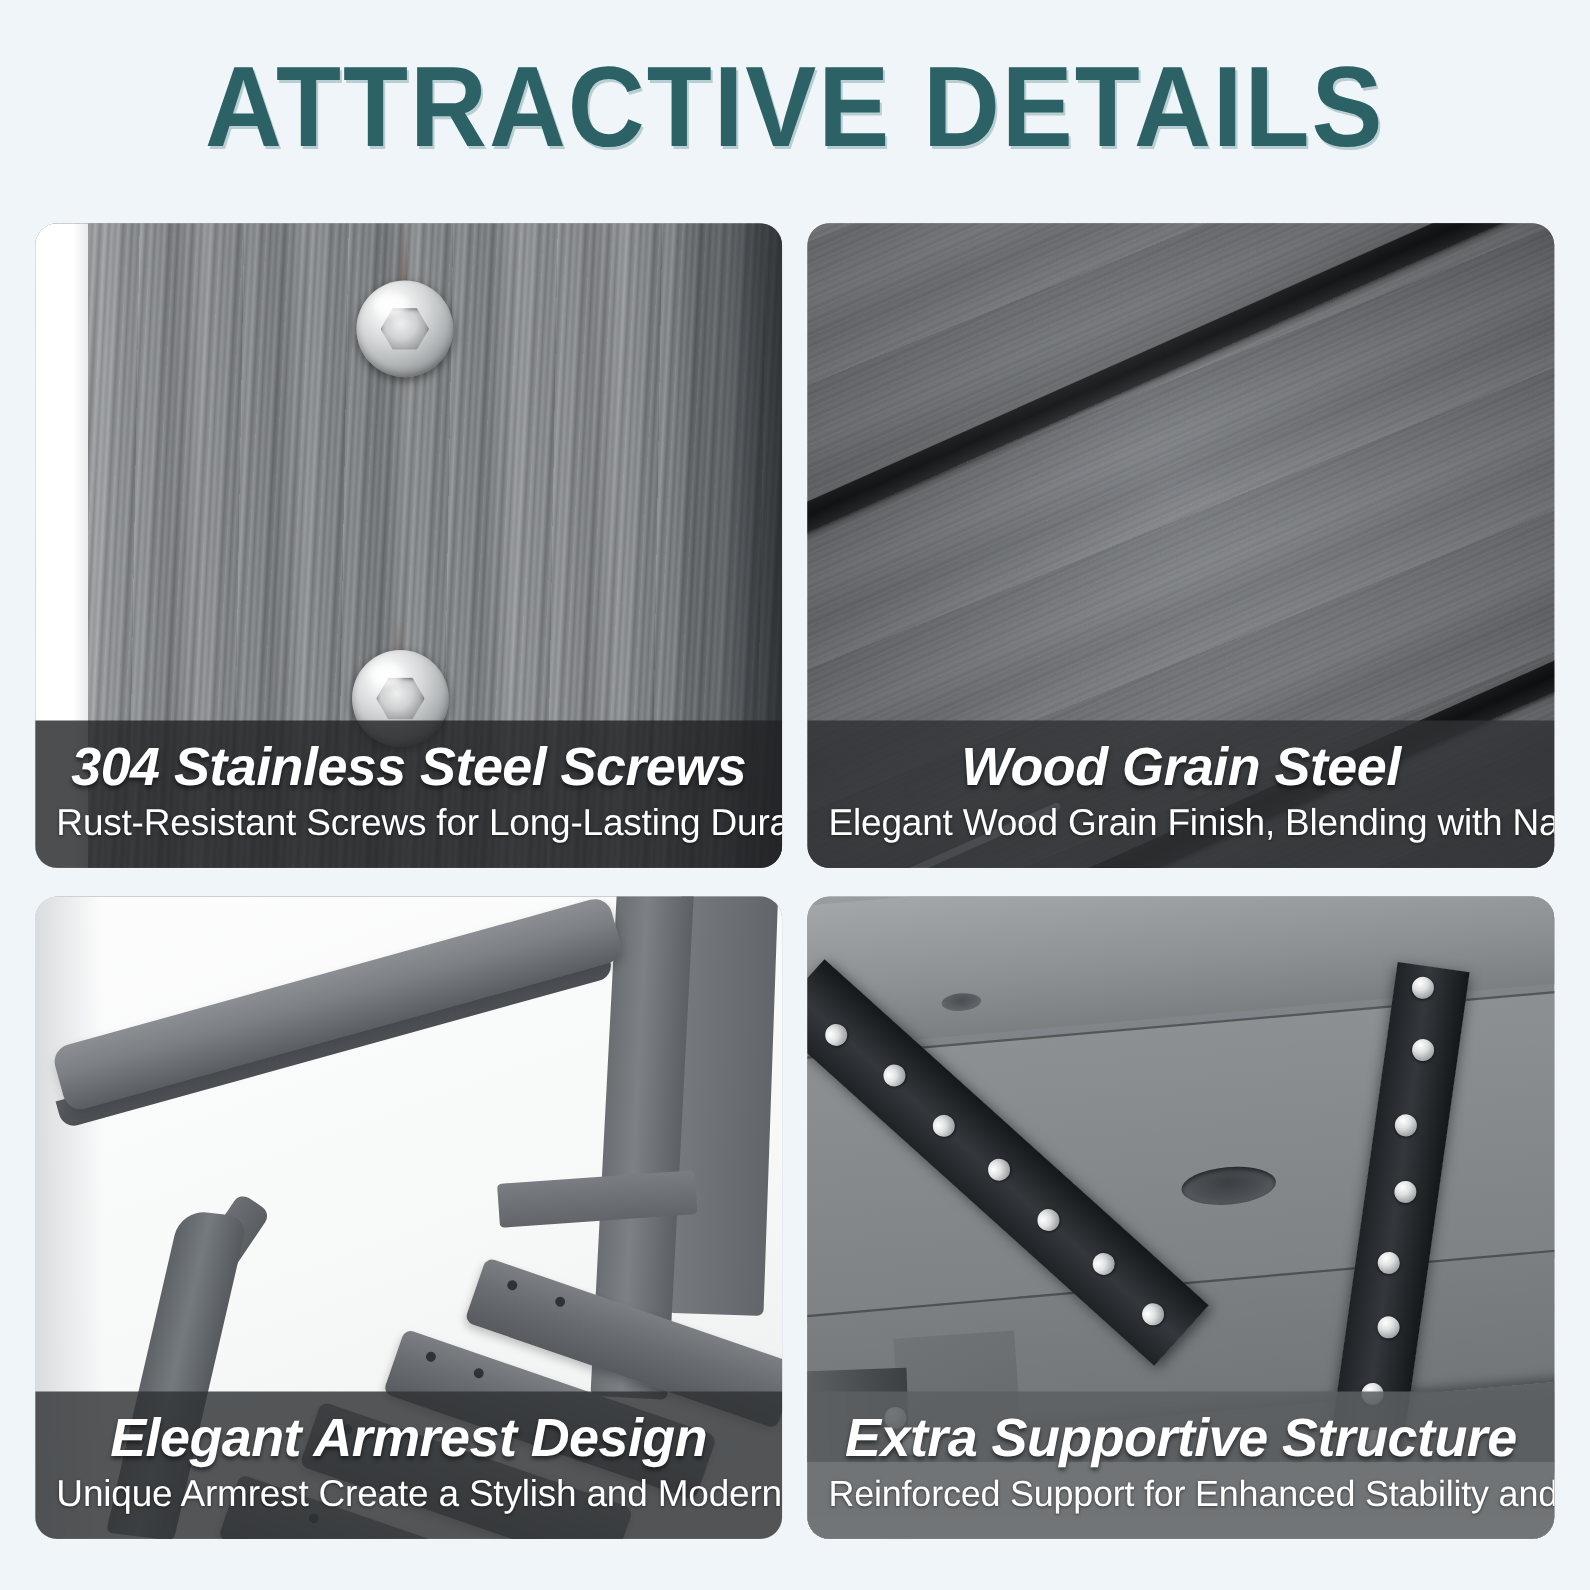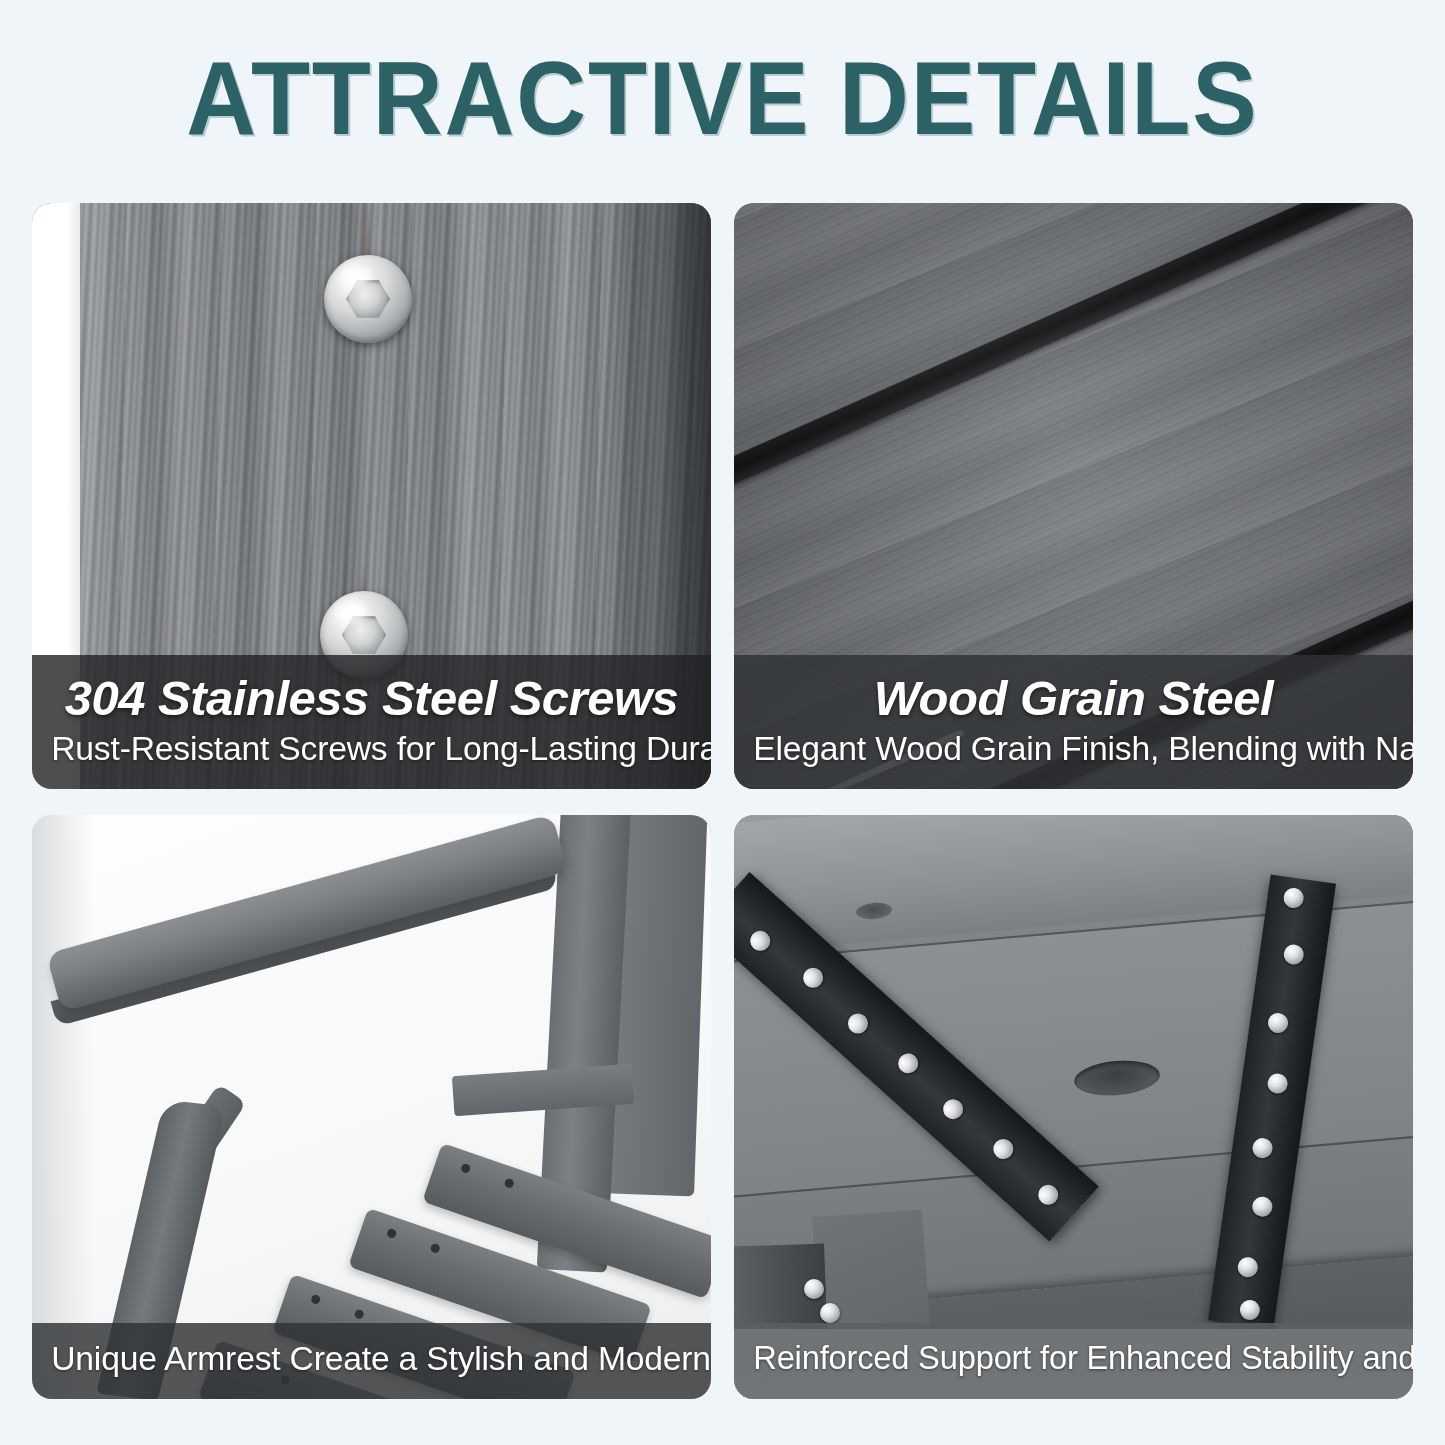--- a/index.html
+++ b/index.html
@@ -495,20 +495,21 @@
           <span class="hole" style="left:26px;"></span>
           <span class="hole" style="left:72px;"></span>
         </div>
 
         <div class="arm-leg2"></div>
         <div class="arm-leg"></div>
         <div class="arm-edge"></div>
         <div class="arm-top"></div>
       </div>
       <div class="caption mid-bar">
+        <div class="cap-title">Elegant Armrest Design</div>
         <div class="cap-sub">Unique Armrest Create a Stylish and Modern Look</div>
       </div>
     </div>
 
     <div class="panel">
       <div class="photo">
         <div class="p4-bg"></div>
         <div class="p4-topboard"></div>
         <div class="p4-panelA"></div>
         <div class="p4-panelB"></div>
@@ -539,18 +540,19 @@
           <span class="bolt" style="left:22px; top:382px;"></span>
           <span class="bolt" style="left:30px; top:424px;"></span>
         </div>
 
         <span class="bolt" style="left:70px; top:464px;"></span>
         <span class="bolt" style="left:86px; top:488px;"></span>
 
         <div class="p4-bottomstrip"></div>
       </div>
       <div class="caption gray-bar">
+        <div class="cap-title">Extra Supportive Structure</div>
         <div class="cap-sub tight">Reinforced Support for Enhanced Stability and Safety</div>
       </div>
     </div>
 
   </div>
 </div>
 
 </body></html>

